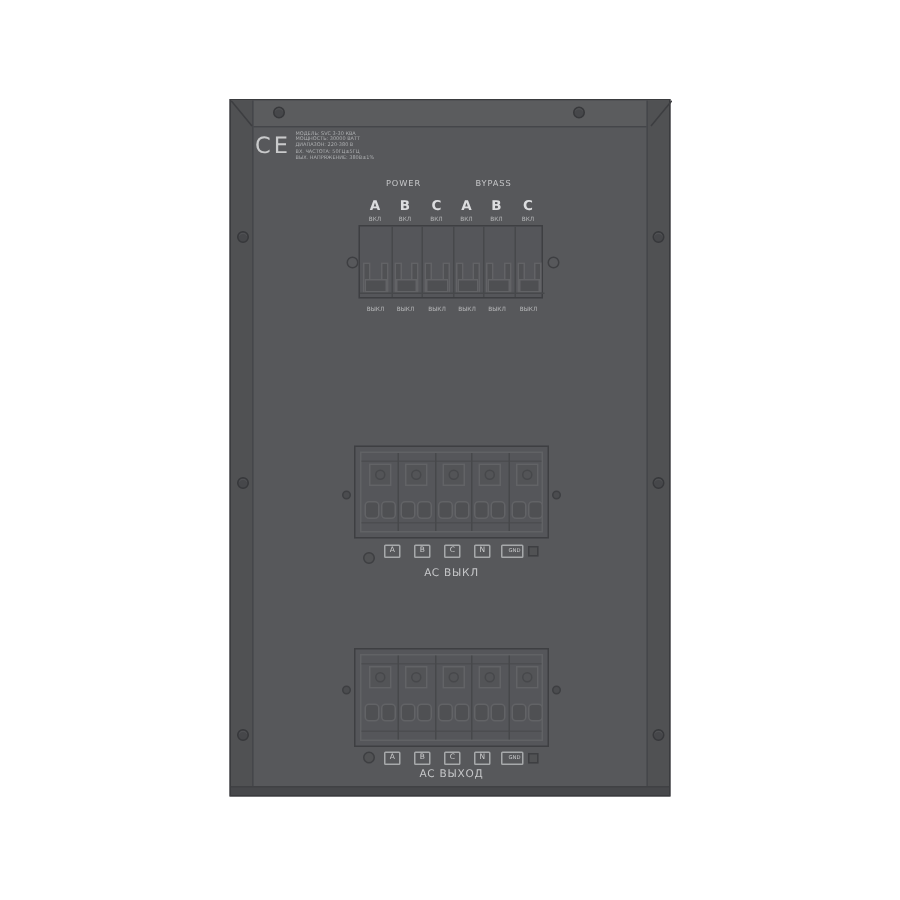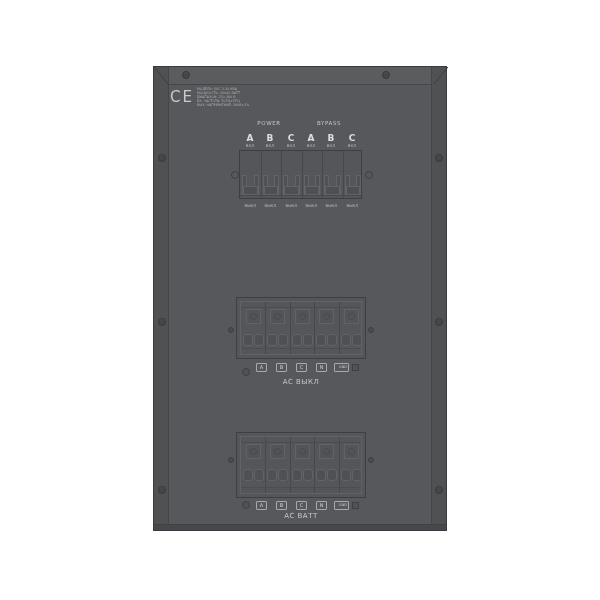--- a/index.html
+++ b/index.html
@@ -258,16 +258,16 @@
         </div>
       </div>
     </div>
     <div class="flank-circle" style="left:88px;top:434px;"></div>
     <div class="term-box" style="left:102px;top:434px;">A</div>
     <div class="term-box" style="left:122px;top:434px;">B</div>
     <div class="term-box" style="left:142px;top:434px;">C</div>
     <div class="term-box" style="left:162px;top:434px;">N</div>
     <div class="term-box wide" style="left:180px;top:434px;"><span class="gnd-text">GND</span></div>
     <div class="flank-square" style="left:198px;top:435px;"></div>
-    <div class="caption" style="left:107px;top:445px;">AC ВАТТ</div>
+    <div class="caption" style="left:107px;top:445px;">AC ВЫХОД</div>
 
   </div>
 </div>
 
 </body></html>

